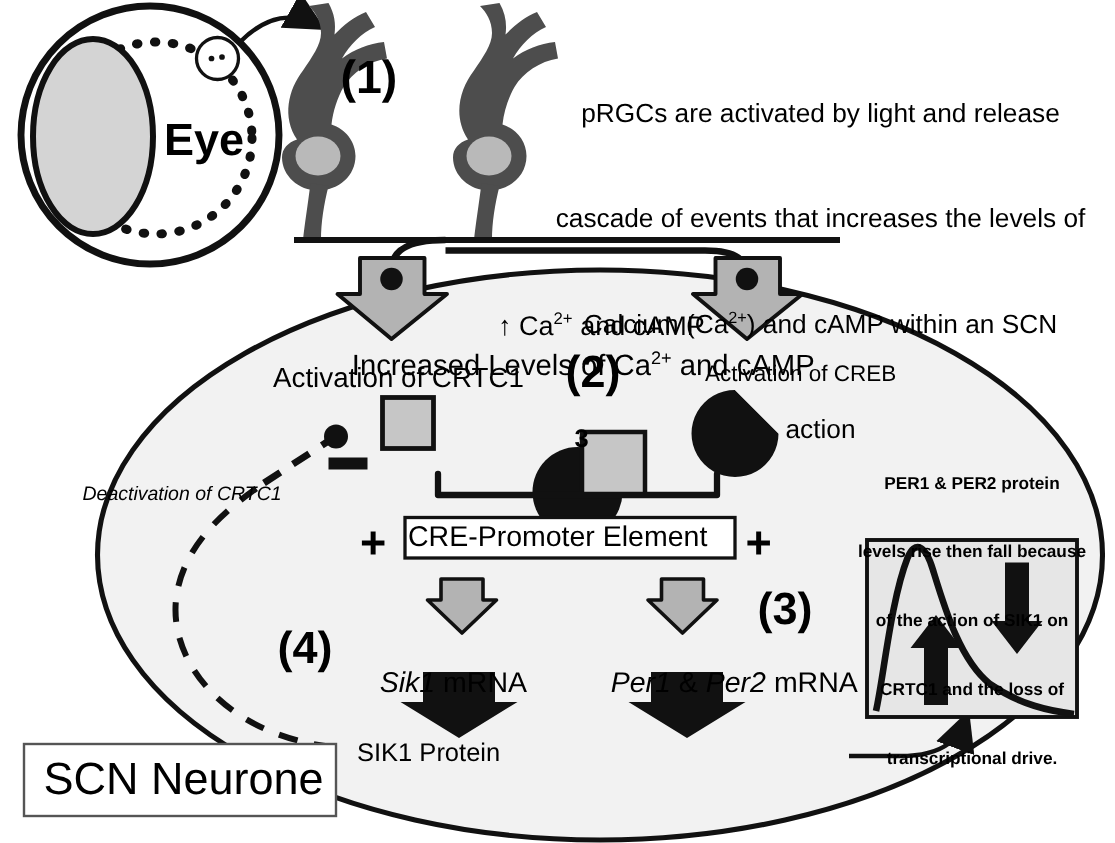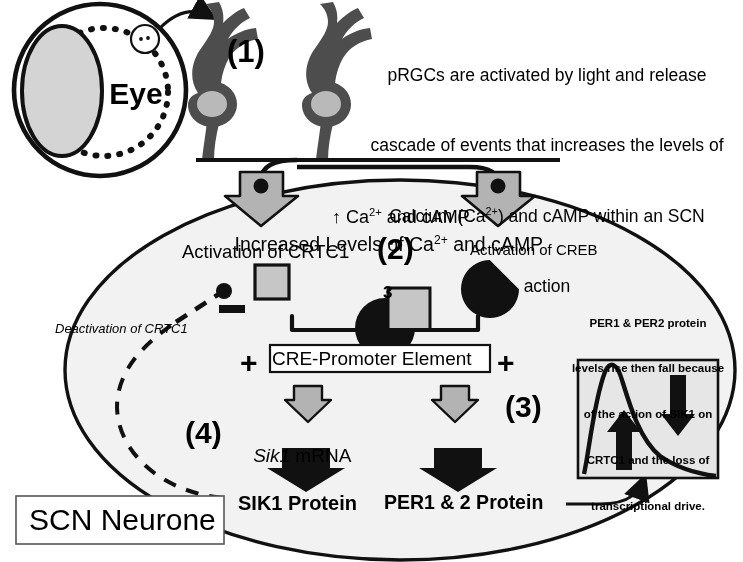--- a/index.html
+++ b/index.html
@@ -144,26 +144,28 @@
   <div class="lbl c" style="left:272px;top:348px;width:191px;font-size:19px;">CRE-Promoter Element</div>
 
   <div class="lbl" style="left:497px;top:346px;font-size:30px;font-weight:bold;">+</div>
 
   <div class="lbl" style="left:185px;top:416px;font-size:30px;font-weight:bold;">(4)</div>
 
   <div class="lbl" style="left:232px;top:424px;font-size:19px;">
     <i>Sik1</i><span> mRNA</span>
   </div>
 
+  <div class="lbl" style="left:386px;top:424px;font-size:19px;">
+    <i>Per1</i><span> &amp; </span><i>Per2</i><span> mRNA</span>
+  </div>
 
   <div class="lbl" style="left:505px;top:390px;font-size:30px;font-weight:bold;">(3)</div>
 
-  <div class="lbl" style="left:238px;top:492px;font-size:20px;font-weight:bold;">SIK1 Protein</div>
+  <div class="lbl" style="left:238px;top:492px;font-size:17px;font-weight:normal;">SIK1 Protein</div>
 
-  <div class="lbl" style="left:384px;top:492px;font-size:19.5px;font-weight:bold;">PER1 &amp; 2 Protein</div>
 
   <div class="lbl c" style="left:556px;top:285px;width:184px;font-size:11.5px;font-weight:bold;line-height:1.33;">
     <div>PER1 &amp; PER2 protein</div>
     <div>levels rise then fall because</div>
     <div>of the action of SIK1 on</div>
     <div>CRTC1 and the loss of</div>
     <div>transcriptional drive.</div>
   </div>
 
   <div class="lbl" style="left:29px;top:503px;font-size:30px;font-weight:normal;">SCN Neurone</div>

